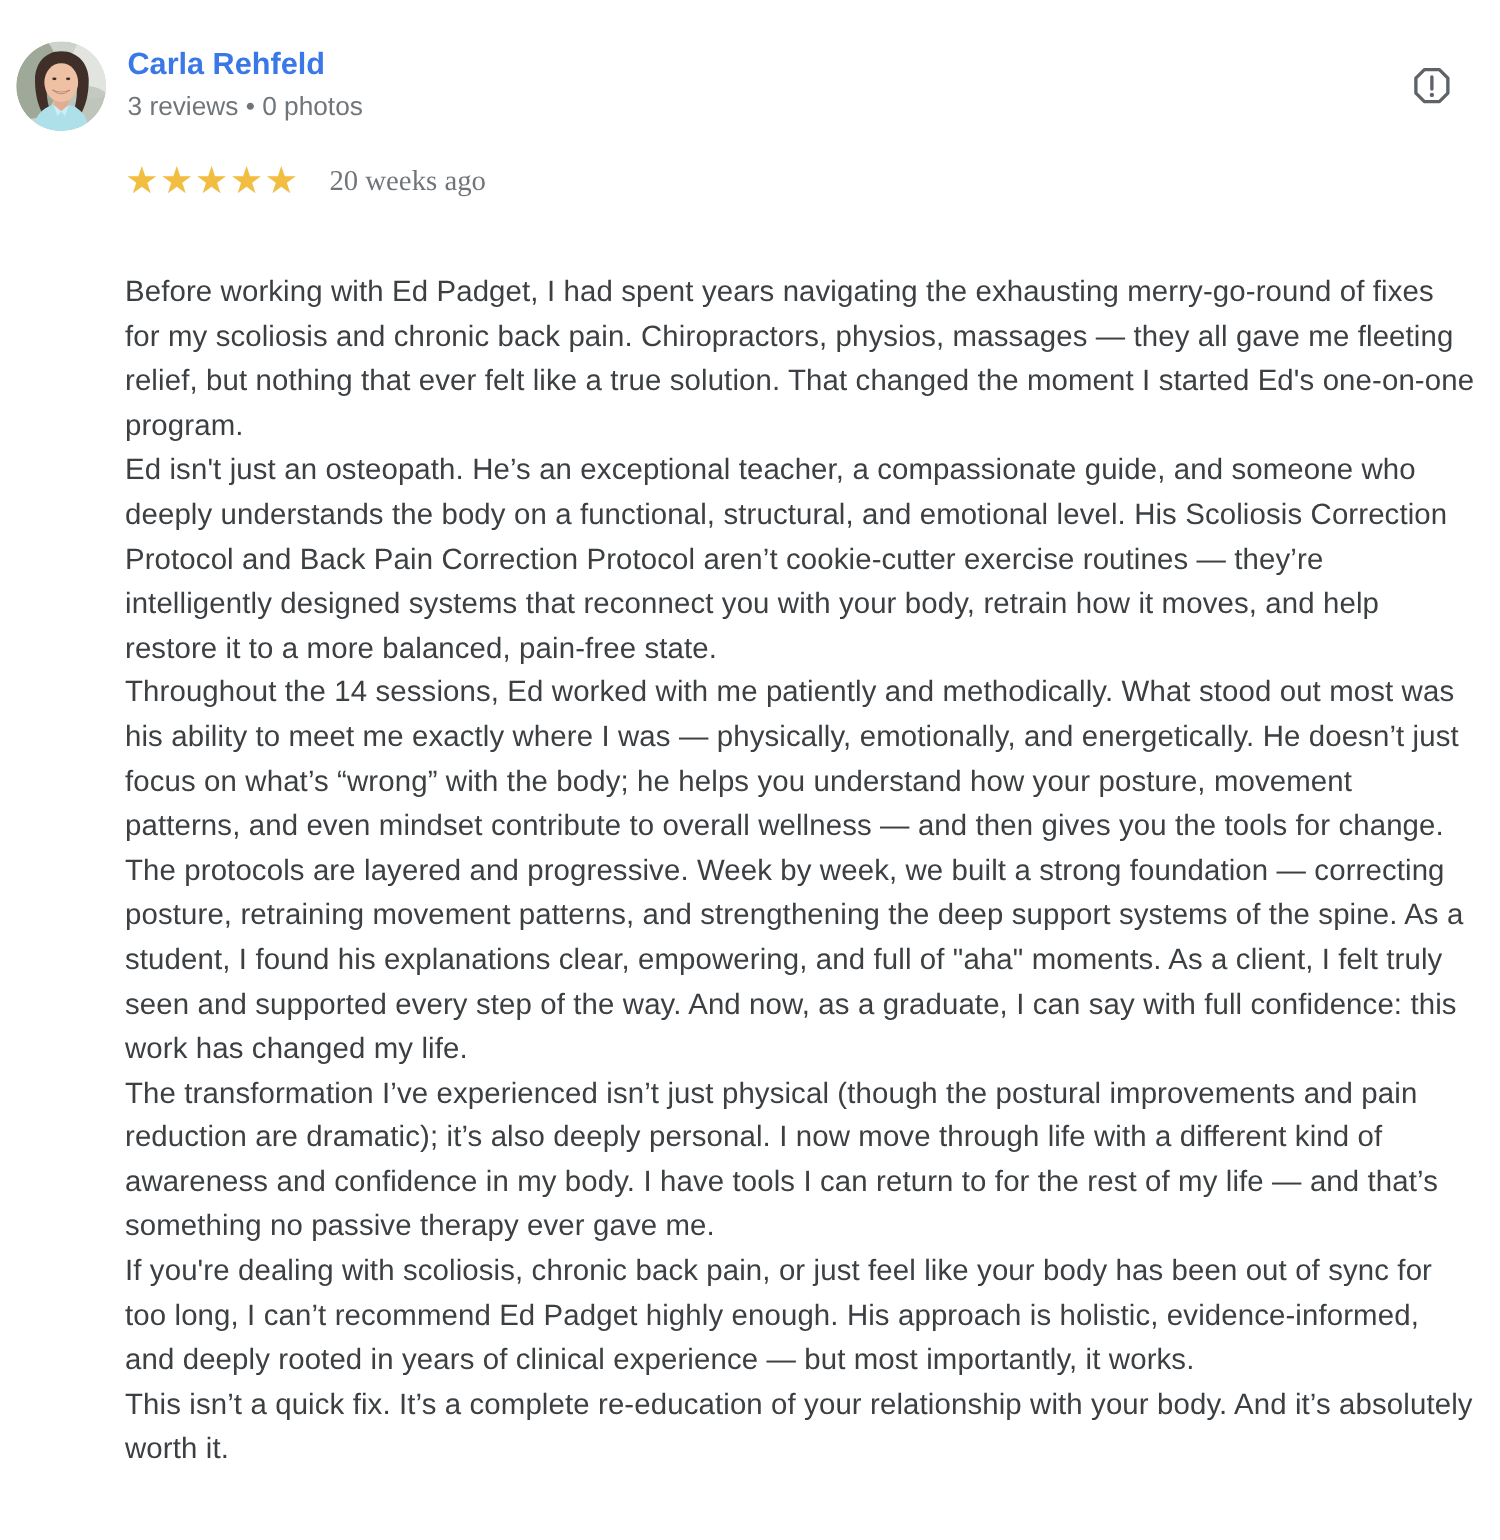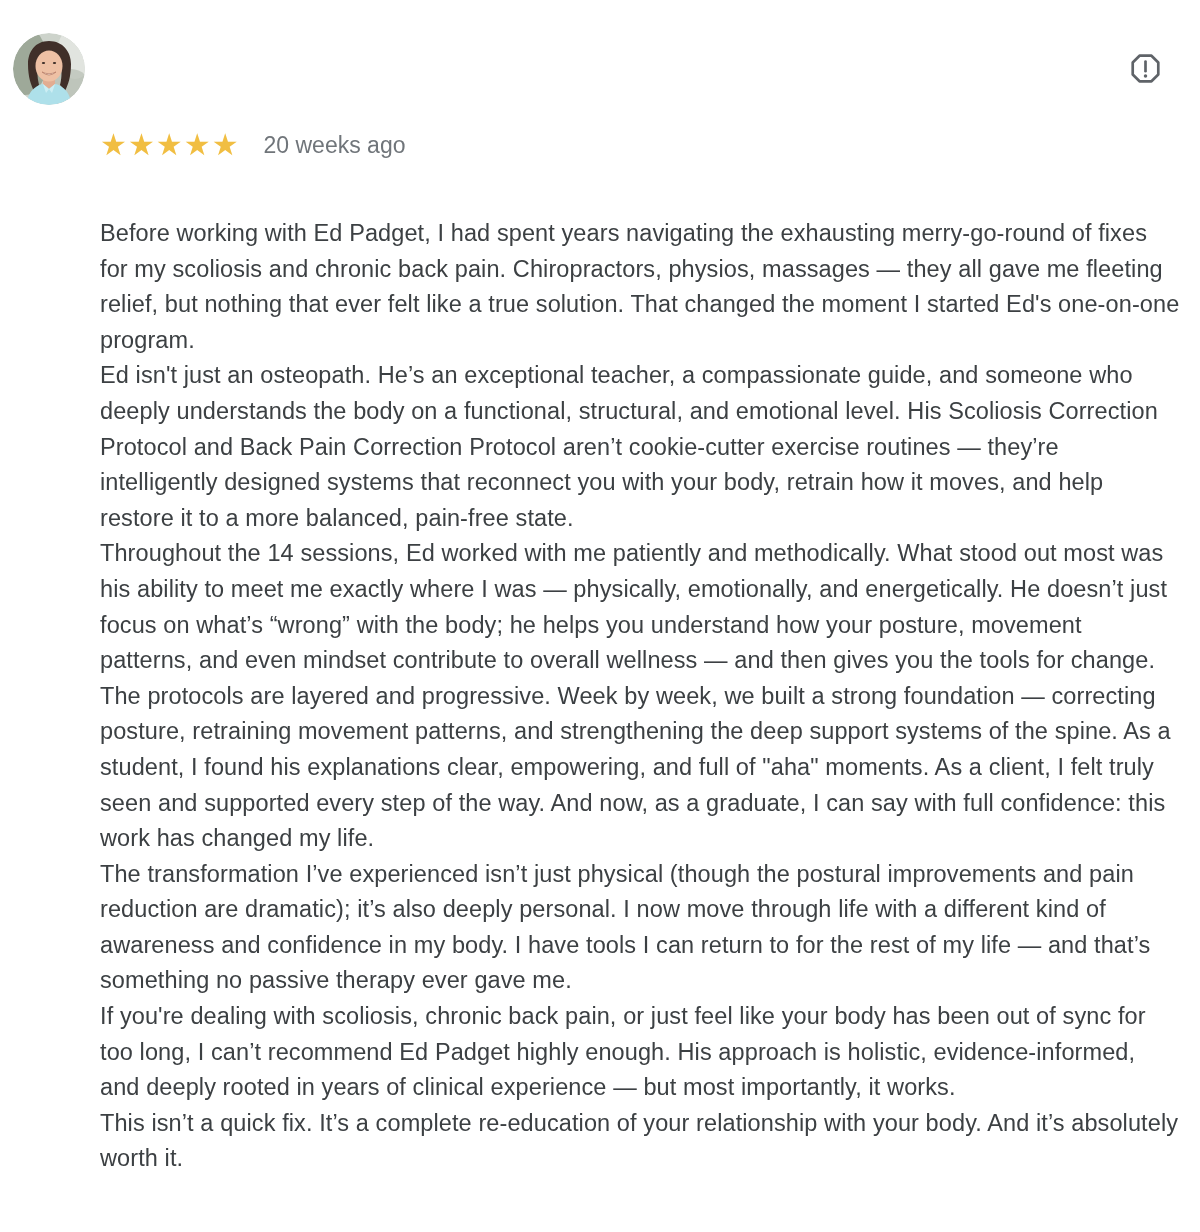--- a/index.html
+++ b/index.html
@@ -54,20 +54,21 @@
     color: #f1be42;
     font-size: 30px;
     line-height: 30px;
     font-family: "DejaVu Sans", sans-serif;
     margin-right: 1px;
   }
   .review-date {
     margin-left: 24px;
     color: #70757a;
     font-size: 23px;
+    font-family: Liberation Serif, serif;
   }
 
   
   .review-text {
     position: absolute; left: 100px; top: 176px;
     width: 1080px;
     color: #3c4043;
     font-size: 23.5px;
     line-height: 35.6px;
     white-space: pre-line;
@@ -106,20 +107,24 @@
           <ellipse cx="30.5" cy="30" rx="1.7" ry="1.1" fill="#3a2c26"></ellipse>
           <ellipse cx="41.5" cy="30" rx="1.7" ry="1.1" fill="#3a2c26"></ellipse>
 
           <path d="M14 72 C14 58 24 52 30 51 L36 56 L42 51 C48 52 58 58 58 72 Z" fill="#aee0ea"></path>
           <path d="M30 51 L36 56 L33 60 Z" fill="#cdeef4"></path>
           <path d="M42 51 L36 56 L39 60 Z" fill="#cdeef4"></path>
         </g>
       </svg>
     </div>
 
+    <div class="author-block">
+      <a class="author-name">Carla Rehfeld</a>
+      <div class="author-meta">3 reviews • 0 photos</div>
+    </div>
 
     <button class="flag-button">
       <svg width="33" height="33" viewBox="0 0 32 32">
         <polygon points="10.2,3.6 21.8,3.6 28.4,10.2 28.4,21.8 21.8,28.4 10.2,28.4 3.6,21.8 3.6,10.2" fill="none" stroke="#5f6368" stroke-width="2.6" stroke-linejoin="round"></polygon>
         <line x1="16" y1="9.2" x2="16" y2="18.6" stroke="#5f6368" stroke-width="2.6" stroke-linecap="round"></line>
         <circle cx="16" cy="23.2" r="1.7" fill="#5f6368"></circle>
       </svg>
     </button>
   </div>
 

